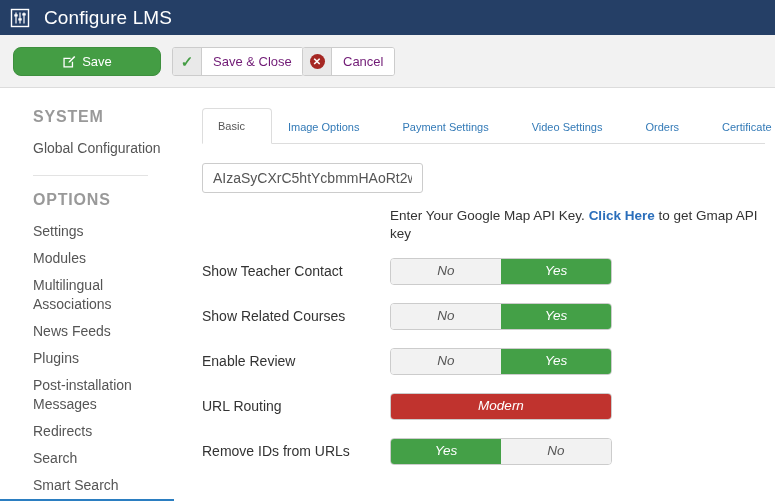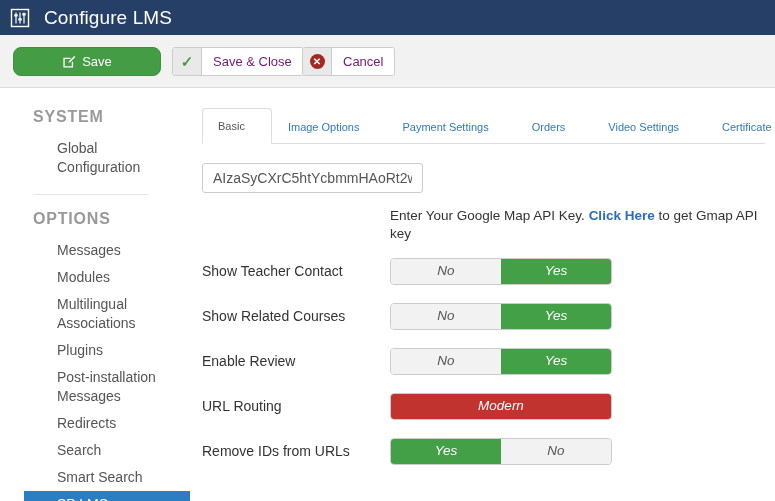--- a/index.html
+++ b/index.html
@@ -110,21 +110,20 @@
     padding: 0 0 0 33px;
     margin-bottom: 9px;
   }
   .side-item {
     font-size: 14px;
     color: #555555;
     padding: 4px 10px 4px 33px;
     line-height: 19px;
     cursor: pointer;
     max-width: 174px;
-    margin-left: 24px;
   }
   .side-item.active {
     background: #2b7ec1;
     color: #ffffff;
   }
   .side-divider {
     height: 1px;
     background: #e3e3e3;
     margin: 13px 42px 15px 33px;
   }
@@ -273,39 +272,40 @@
 
   </div>
 
   <div class="sidebar">
     <div class="side-heading">SYSTEM</div>
     <div class="side-item">Global Configuration</div>
 
     <div class="side-divider"></div>
 
     <div class="side-heading">OPTIONS</div>
-    <div class="side-item">Messages</div>
+    <div class="side-item">Settings</div>
     <div class="side-item">Modules</div>
     <div class="side-item">Multilingual Associations</div>
+    <div class="side-item">News Feeds</div>
     <div class="side-item">Plugins</div>
     <div class="side-item">Post-installation Messages</div>
     <div class="side-item">Redirects</div>
     <div class="side-item">Search</div>
     <div class="side-item">Smart Search</div>
     <div class="side-item active">SP LMS</div>
   </div>
 
   <div class="main">
 
     <div class="tabs">
       <div class="tab active">Basic</div>
       <div class="tab">Image Options</div>
       <div class="tab">Payment Settings</div>
+      <div class="tab">Video Settings</div>
       <div class="tab">Orders</div>
-      <div class="tab">Video Settings</div>
       <div class="tab">Certificate</div>
     </div>
 
     <div class="form">
 
       <div class="form-row">
         <input class="text-input" type="text" value="AIzaSyCXrC5htYcbmmHAoRt2wxa" style="">
       </div>
 
       <div class="help-row">

